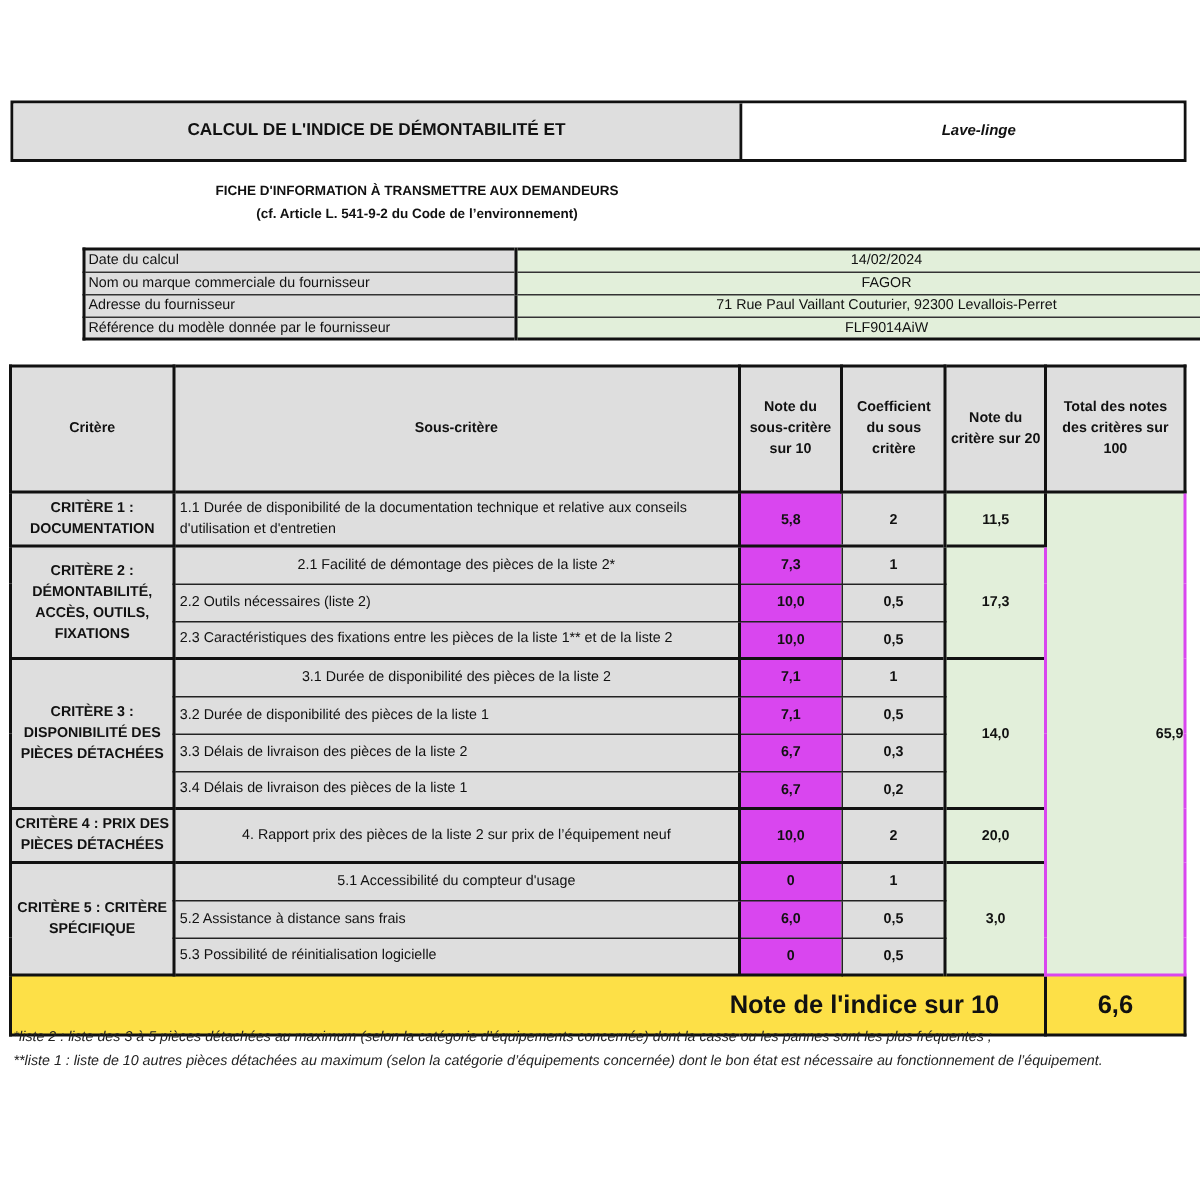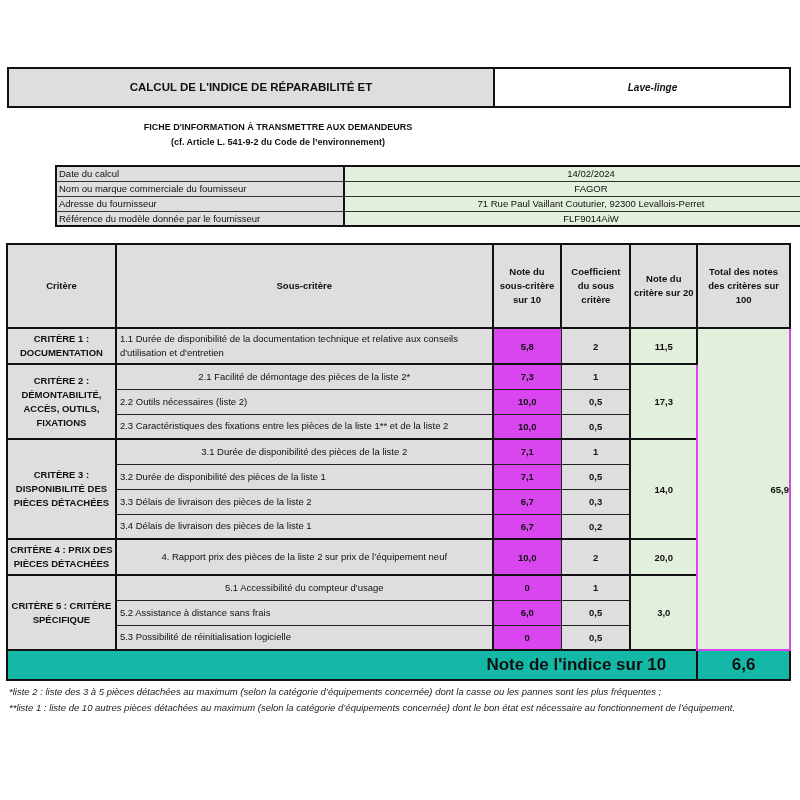--- a/index.html
+++ b/index.html
@@ -61,36 +61,36 @@
   td.sub { background: #dedede; padding: 0 3px; line-height: 14px; border-right: 2px solid #111; }
   td.note { background: #d946ef; text-align: center; font-weight: bold; margin-top: 47px; }
   td.coef { background: #dedede; text-align: center; font-weight: bold; }
   td.crit20 { background: #e2efda; text-align: center; font-weight: bold; border-left: 2px solid #111; border-right: 2px solid #111; }
   td.total { background: #e2efda; text-align: right; font-weight: bold; border: 2px solid #d946ef; margin-left: 36px; }
   tr.r-single td { height: 36px; }
   tr.r td { height: 25px; }
   tr.grp-top td { border-top: 2px solid #111; text-align: center; }
 
   tr.final td {
-    background: #14b8a6; height: 30px; border: 2px solid #111;
+    background: #fde047; height: 40px; border: 2px solid #111;
   }
   td.final-label { text-align: right; font-weight: bold; font-size: 17px; padding-right: 30px; }
   td.final-value { text-align: center; font-weight: bold; font-size: 17px; }
 
   .notes {
     position: absolute; left: 9px; top: 684px; width: 780px;
     font-size: 9.5px; font-style: italic; line-height: 16px; color: #222;
   }
 </style>
 </head>
 <body>
 
 <div class="title-box">
   <div class="title-left">
-    <div>CALCUL DE L'INDICE DE RÉPARABILITÉ ET</div>
+    <div>CALCUL DE L'INDICE DE DÉMONTABILITÉ ET</div>
   </div>
   <div class="title-right">Lave-linge</div>
 </div>
 
 <div class="subtitle">
   <div>FICHE D'INFORMATION À TRANSMETTRE AUX DEMANDEURS</div>
   <div>(cf. Article L. 541-9-2 du Code de l’environnement)</div>
 </div>
 
 <table class="info-table">

